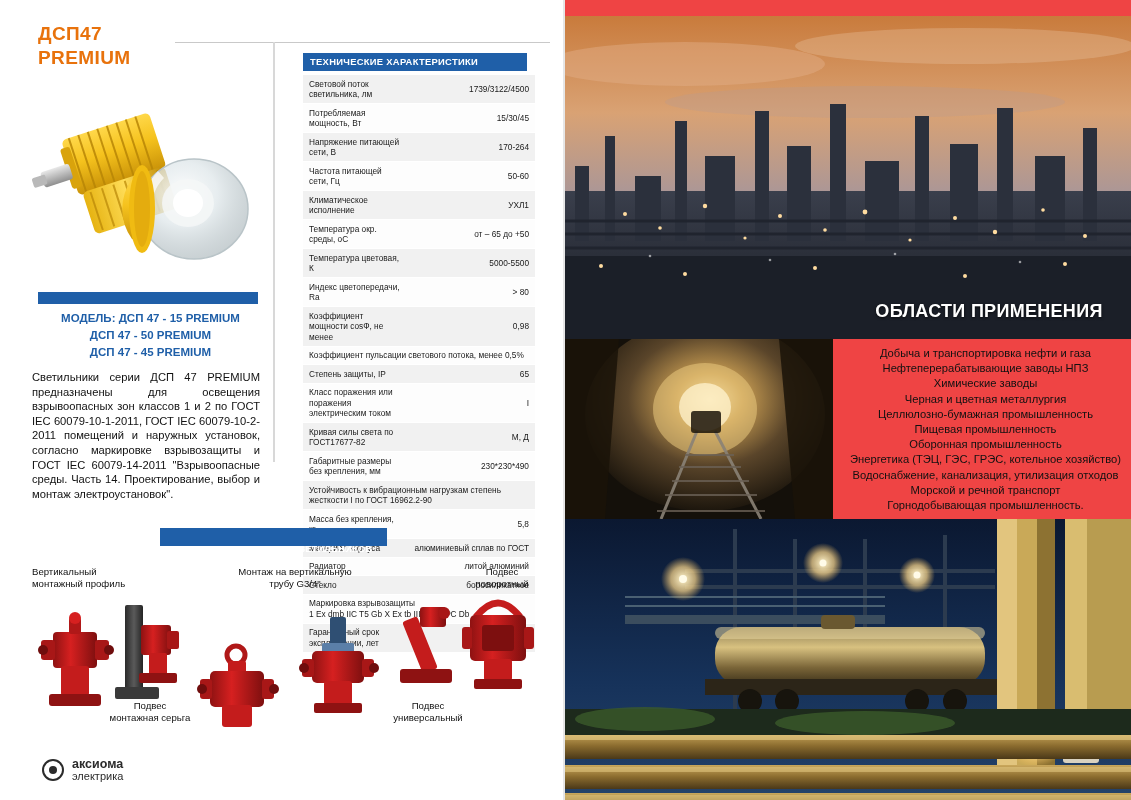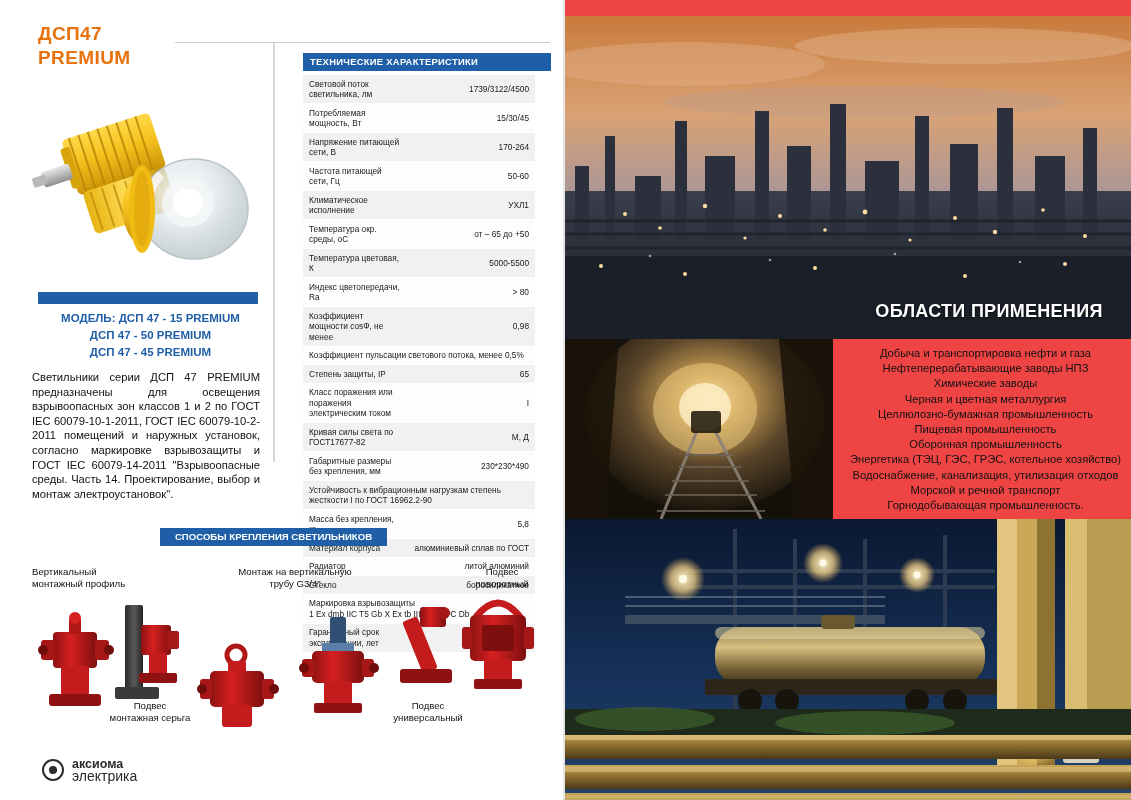--- a/index.html
+++ b/index.html
@@ -83,21 +83,21 @@
     font-size: 11.2px;
     line-height: 14.6px;
     color: #111;
     text-align: justify;
   }
 
   
   .spec-head {
     position: absolute;
     left: 303px; top: 53px;
-    width: 248px; height: 18px;
+    width: 224px; height: 18px;
     background: #1f5fa8;
     color: #fff;
     font-size: 9.4px;
     font-weight: bold;
     letter-spacing: .3px;
     padding: 3px 0 0 7px;
   }
   .spec-table {
     position: absolute;
     left: 303px; top: 75px;
@@ -123,21 +123,21 @@
   
   .mount-bar {
     position: absolute;
     left: 160px; top: 528px;
     width: 227px; height: 18px;
     background: #1f5fa8;
     color: #fff;
     font-size: 9.6px;
     font-weight: bold;
     text-align: center;
-    padding-top: 3px;
+    padding-top: 15px;
   }
   .mount-cap {
     position: absolute;
     font-size: 9.6px;
     line-height: 12px;
     color: #111;
     font-weight: normal;
     text-align: center;
   }
   .mc1 { left: 32px; top: 566px; width: 120px; text-align: left; }
@@ -161,21 +161,21 @@
     position: relative;
   }
   .logo .mark:after {
     content: "";
     position: absolute; left: 5px; top: 5px;
     width: 8px; height: 8px;
     background: #2b2b2b;
     border-radius: 50%;
   }
   .logo .txt1 { font-size: 12.5px; color: #2b2b2b; font-weight: bold; line-height: 12px;}
-  .logo .txt2 { font-size: 14px; color: #2b2b2b; line-height: 12px;}
+  .logo .txt2 { font-size: 11px; color: #2b2b2b; line-height: 12px;}
 
   
   .right-col {
     position: absolute;
     left: 565px; top: 16px;
     width: 566px; height: 800px;
   }
 
   
   .photo-refinery {

